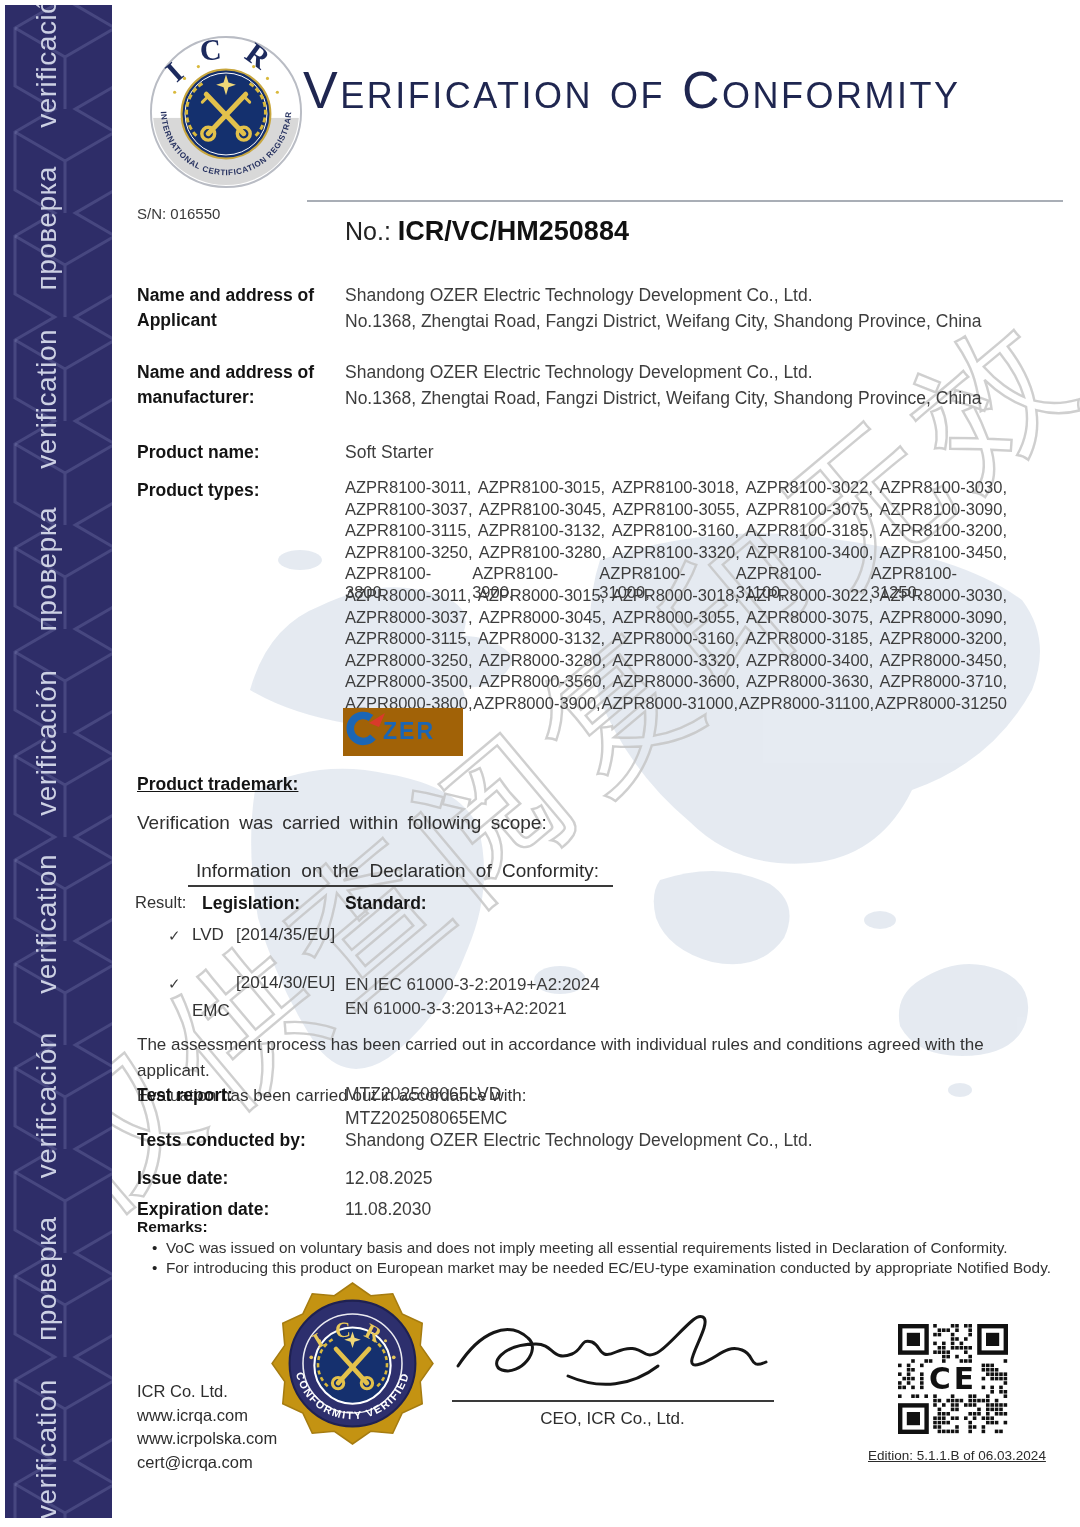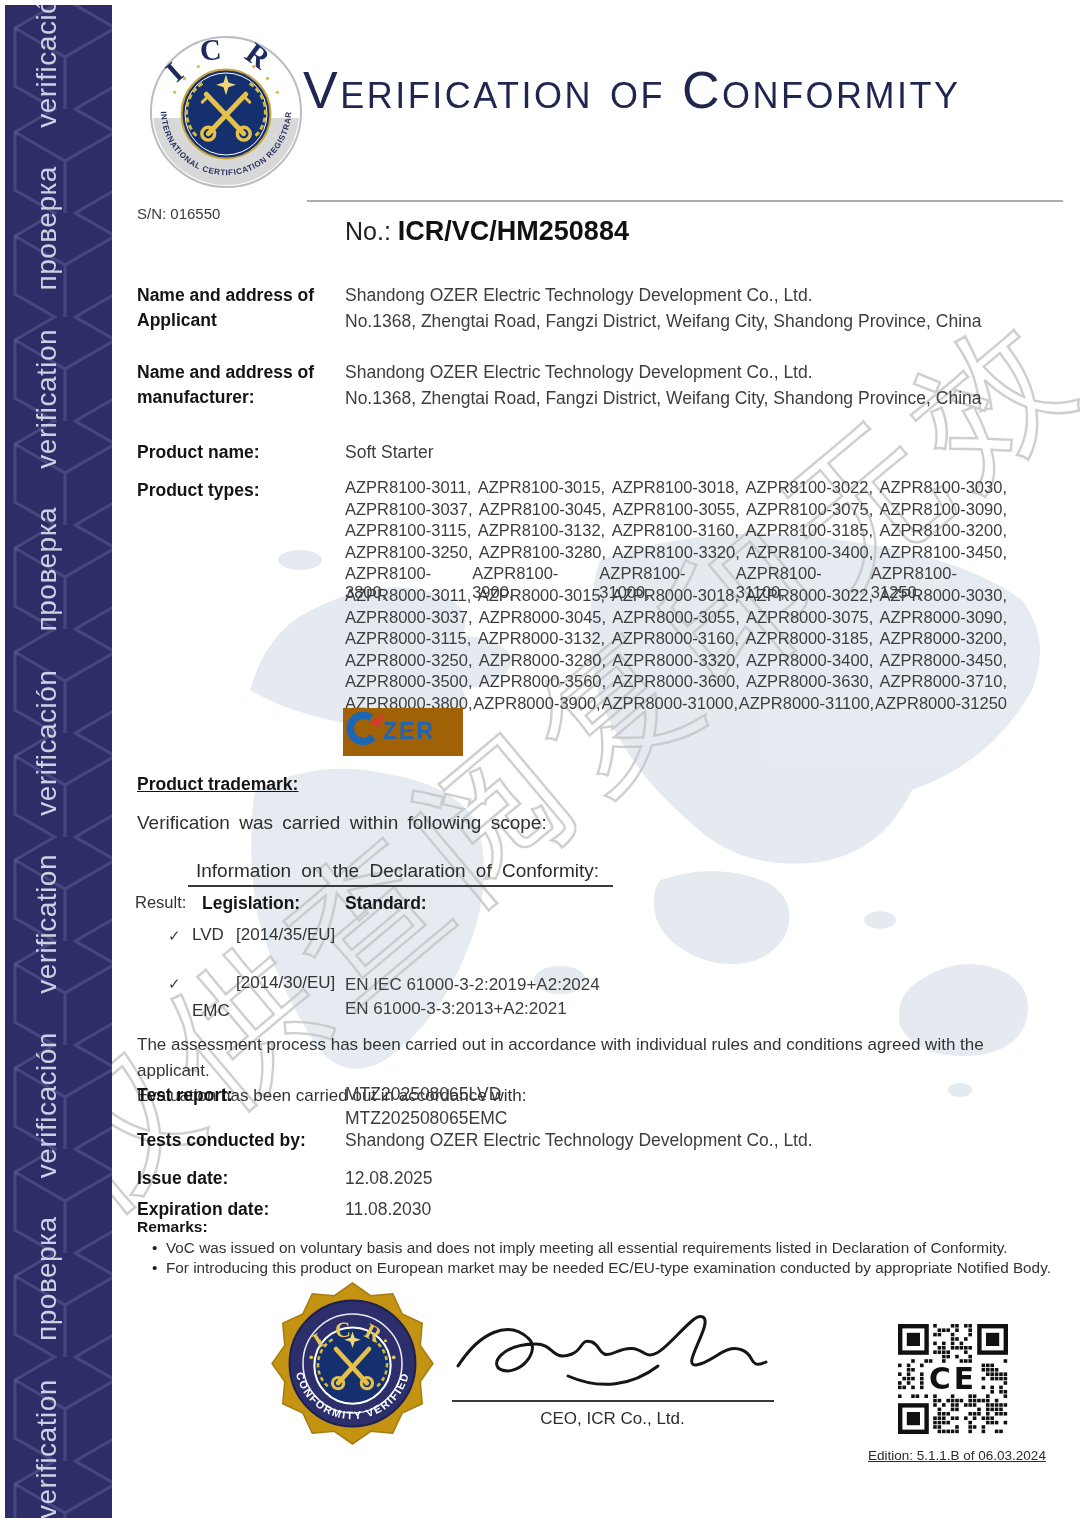--- a/index.html
+++ b/index.html
@@ -322,20 +322,26 @@
       <textPath href="#arcBotB" startOffset="50%" text-anchor="middle">CONFORMITY VERIFIED</textPath>
     </text>
     <g fill="#e8c85a">
       <circle cx="40" cy="74" r="1.8"></circle>
         <circle cx="120" cy="74" r="1.8"></circle>
       <circle cx="48" cy="58" r="1.5"></circle>
         <circle cx="112" cy="58" r="1.5"></circle>
     </g>
   </svg>
 
+  <div class="abs" id="footer-block">
+    <div>ICR Co. Ltd.</div>
+    <div>www.icrqa.com</div>
+    <div>www.icrpolska.com</div>
+    <div>cert@icrqa.com</div>
+  </div>
 
   <svg class="abs" style="left:450px;top:1302px;" width="330" height="96" viewBox="0 0 330 96">
     <g stroke="#161616" stroke-width="3" fill="none" stroke-linecap="round" stroke-linejoin="round">
       <path d="M8,64 C30,30 58,18 78,36 C92,48 70,74 52,68 C38,63 52,42 86,42 C104,42 102,60 122,52 C134,47 130,36 142,40 C152,44 148,58 166,50 C180,44 186,46 196,52 C208,58 224,34 243,18 C250,12 258,13 254,26 C248,45 232,68 250,62 C268,56 276,42 292,48 C306,53 298,68 316,60"></path>
       <path d="M118,74 C150,88 182,84 208,64"></path>
     </g>
   </svg>
   <div class="abs" id="sig-line"></div>
   <div class="abs" id="ceo">CEO, ICR Co., Ltd.</div>
 

